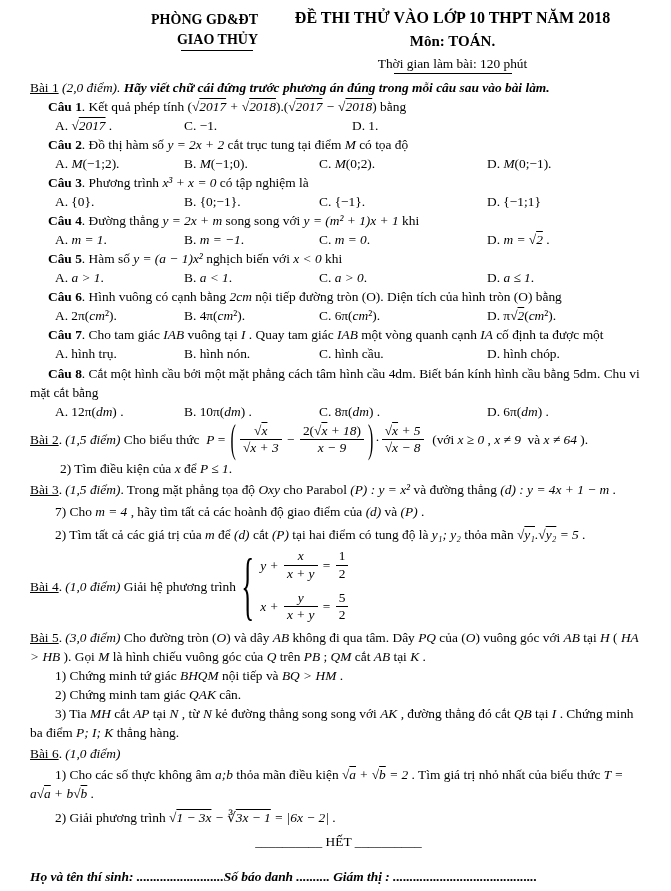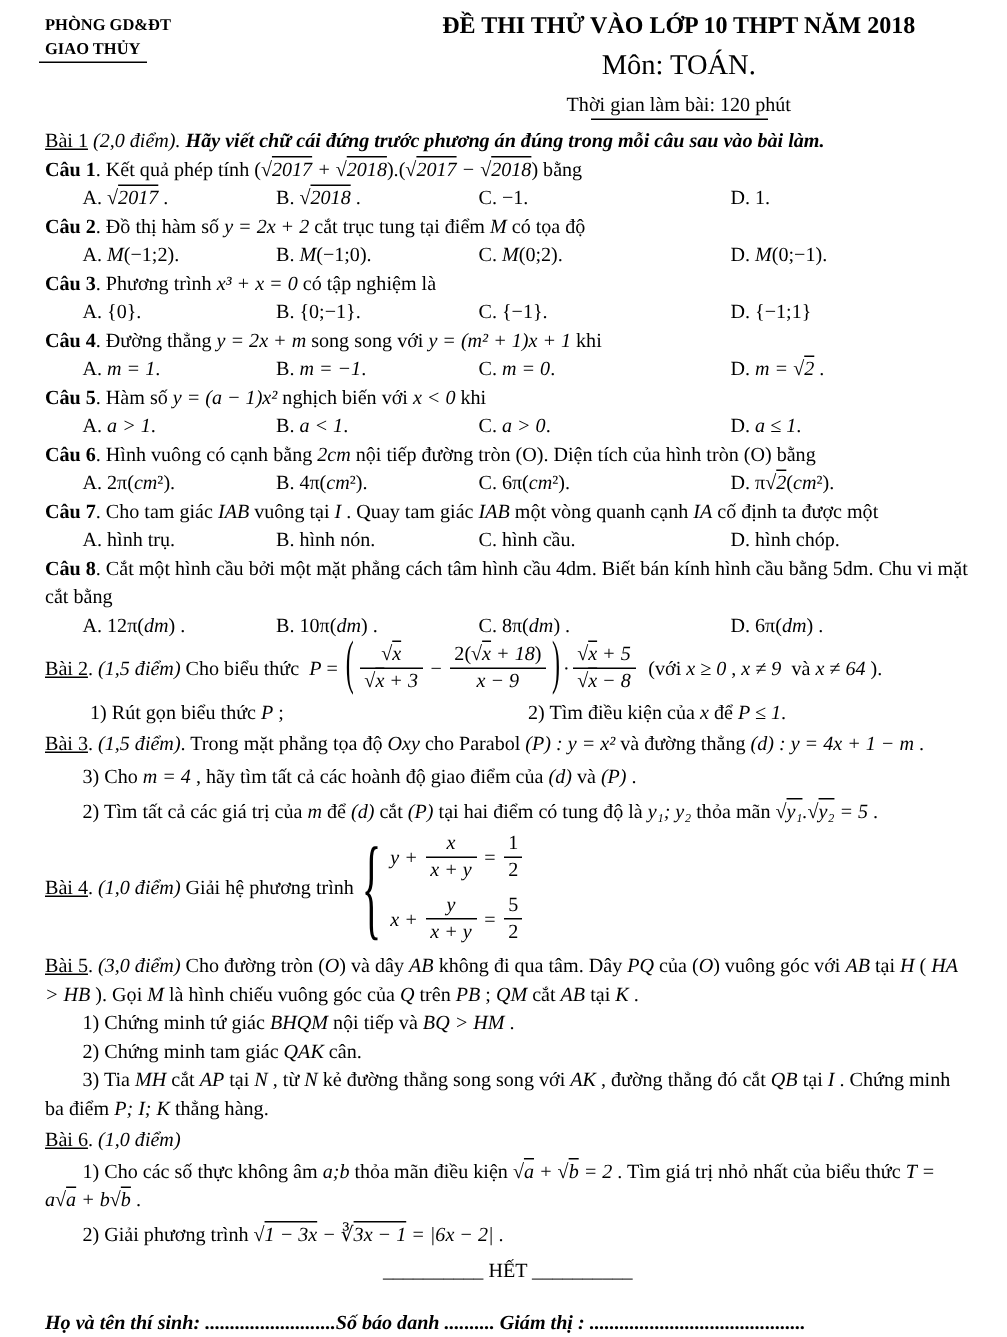--- a/index.html
+++ b/index.html
@@ -10,33 +10,33 @@
     font-family:"Liberation Serif","DejaVu Serif",serif;
     font-size:13.4px; line-height:1.42;
     padding:7px 24px 8px 30px;
   }
   .i  { font-style:italic; }
   .bi { font-weight:bold; font-style:italic; }
   .ov { text-decoration:overline; }
 
   
   .header { display:flex; margin-bottom:5px; }
-  .h-left { width:228px; text-align:left; font-weight:bold; padding-top:3px; font-size:11px; }
+  .h-left { width:228px; text-align:right; font-weight:bold; padding-top:3px; font-size:14px; }
   .h-right{ flex:1; text-align:center; }
   .h-title  { font-weight:bold; font-size:16px; }
-  .h-subject{ font-weight:normal; font-size:19px; margin-top:1px; }
+  .h-subject{ font-weight:bold; font-size:15px; margin-top:1px; }
   .h-duration{ margin-top:2px; }
   .bar-under { position:relative; display:inline-block; }
   .bar-under::after { content:""; position:absolute; left:50%; transform:translateX(-50%);
     bottom:-1px; border-bottom:1px solid #000; }
   .w70::after  { width:72px; }
   .w110::after { width:118px; }
 
   .bai-label { font-weight:normal; text-decoration:underline; }
-  .q-label   { font-weight:bold; }
+  .q-label   { font-weight:bold;margin-left:18px; }
 
   .opts { display:flex; margin-left:25px; }
   .opt-a { width:129px; } .opt-b { width:135px; } .opt-c { width:168px; } .opt-d { flex:1; }
 
   
   .frac { display:inline-flex; flex-direction:column; text-align:center;
           vertical-align:middle; line-height:1.25; margin:0 2px; }
   .frac .num { border-bottom:1px solid #000; padding:0 3px; }
   .frac .den { padding:0 3px; }
 
@@ -74,21 +74,20 @@
   </div>
 </div>
 
 <div class="sec">
   <p><span class="bai-label">Bài 1</span><span><span class="i"> (2,0 điểm). </span><span class="bi">Hãy viết chữ cái đứng trước phương án đúng trong mỗi câu sau vào bài làm.</span></span></p>
 
   <div class="q">
     <p><span class="q-label">Câu 1</span><span><span>. Kết quả phép tính (</span><span class="i">√</span><span class="i ov">2017</span><span class="i"> + </span><span class="i">√</span><span class="i ov">2018</span><span>).(</span><span class="i">√</span><span class="i ov">2017</span><span class="i"> − </span><span class="i">√</span><span class="i ov">2018</span><span>) bằng</span></span></p>
     <div class="opts">
       <span class="opt-a"><span>A. </span><span class="i">√</span><span class="i ov">2017</span><span> .</span></span>
-      <span class="opt-b"><span>B. </span><span class="i">√</span><span class="i ov">2018</span><span> .</span></span>
       <span class="opt-c"><span>C. −1.</span></span>
       <span class="opt-d"><span>D. 1.</span></span>
     </div>
   </div>
 
   <div class="q">
     <p><span class="q-label">Câu 2</span><span><span>. Đồ thị hàm số </span><span class="i">y = 2x + 2</span><span> cắt trục tung tại điểm </span><span class="i">M</span><span> có tọa độ</span></span></p>
     <div class="opts">
       <span class="opt-a"><span>A. </span><span class="i">M</span><span>(−1;2).</span></span>
       <span class="opt-b"><span>B. </span><span class="i">M</span><span>(−1;0).</span></span>
@@ -165,28 +164,27 @@
     <span class="bigp">(</span>
     <span class="frac"><span class="num"><span class="i">√</span><span class="i ov">x</span></span><span class="den"><span class="i">√</span><span class="i ov">x</span><span class="i"> + 3</span></span></span>
     <span><span> − </span></span>
     <span class="frac"><span class="num"><span>2(</span><span class="i">√</span><span class="i ov">x</span><span class="i"> + 18</span><span>)</span></span><span class="den"><span class="i">x − 9</span></span></span>
     <span class="bigp">)</span>
     <span><span>·</span></span>
     <span class="frac"><span class="num"><span class="i">√</span><span class="i ov">x</span><span class="i"> + 5</span></span><span class="den"><span class="i">√</span><span class="i ov">x</span><span class="i"> − 8</span></span></span>
     <span><span>  (với </span><span class="i">x ≥ 0</span><span> , </span><span class="i">x ≠ 9</span><span>  và </span><span class="i">x ≠ 64</span><span> ).</span></span>
   </div>
   <div class="items2">
-    <span class="it1"><span>1)  Rút gọn biểu thức  </span><span class="i">P</span><span> ;</span></span>
     <span><span>2) Tìm điều kiện của </span><span class="i">x</span><span>  để  </span><span class="i">P ≤ 1</span><span>.</span></span>
   </div>
 </div>
 
 <div class="sec">
   <p><span class="bai-label">Bài 3</span><span><span>. </span><span class="i">(1,5 điểm)</span><span>. Trong mặt phẳng tọa độ </span><span class="i">Oxy</span><span>  cho Parabol </span><span class="i">(P) : y = x²</span><span>  và đường thẳng </span><span class="i">(d) : y = 4x + 1 − m</span><span> .</span></span></p>
-  <p class="ind" style="margin-top:3px"><span>3) Cho </span><span class="i">m = 4</span><span> , hãy  tìm tất cả các hoành độ giao điểm của </span><span class="i">(d)</span><span> và </span><span class="i">(P)</span><span> .</span></p>
+  <p class="ind" style="margin-top:3px"><span>7) Cho </span><span class="i">m = 4</span><span> , hãy  tìm tất cả các hoành độ giao điểm của </span><span class="i">(d)</span><span> và </span><span class="i">(P)</span><span> .</span></p>
   <p class="ind" style="margin-top:4px"><span>2) Tìm tất cả các giá trị của </span><span class="i">m</span><span> để </span><span class="i">(d)</span><span> cắt </span><span class="i">(P)</span><span>  tại hai điểm có tung độ là </span><span class="i">y₁; y₂</span><span>  thỏa mãn </span><span class="i">√</span><span class="i ov">y₁</span><span class="i">.</span><span class="i">√</span><span class="i ov">y₂</span><span class="i"> = 5</span><span> .</span></p>
 </div>
 
 <div class="sec" style="margin-top:4px">
   <div class="fml">
     <span><span class="bai-label">Bài 4</span></span>
     <span><span>. </span><span class="i">(1,0 điểm)</span><span> Giải hệ phương trình </span></span>
     <span class="brace">{</span>
     <span class="system">
       <span class="eq">

